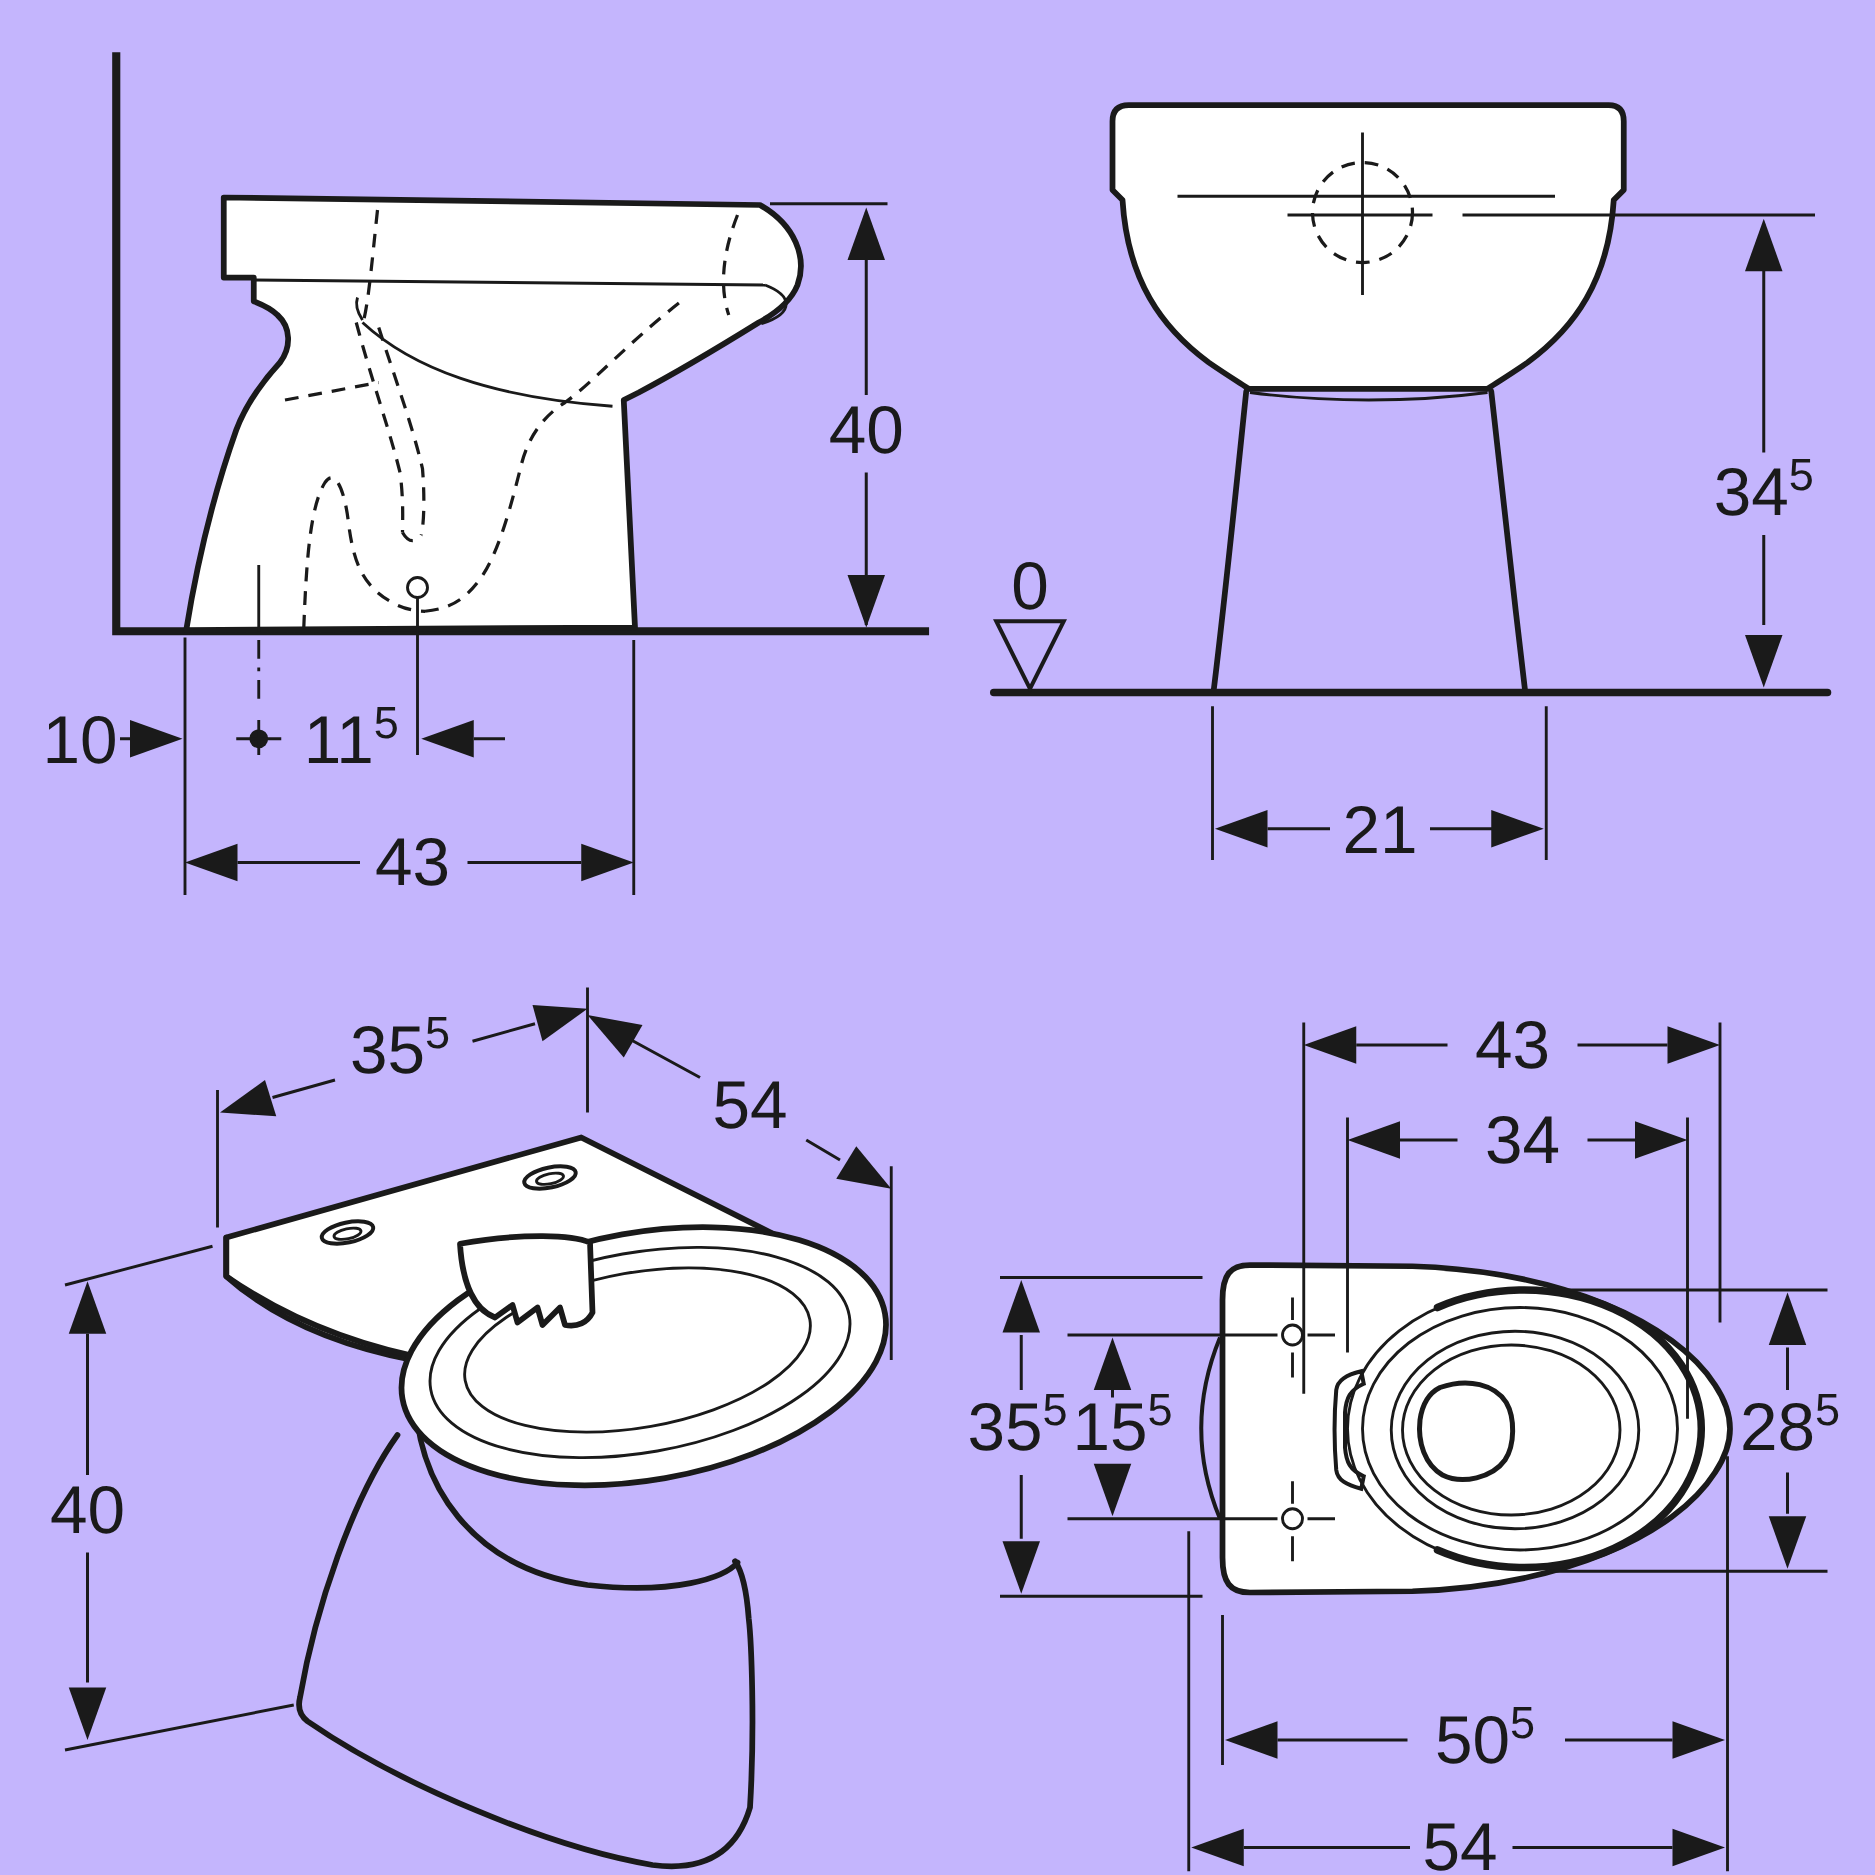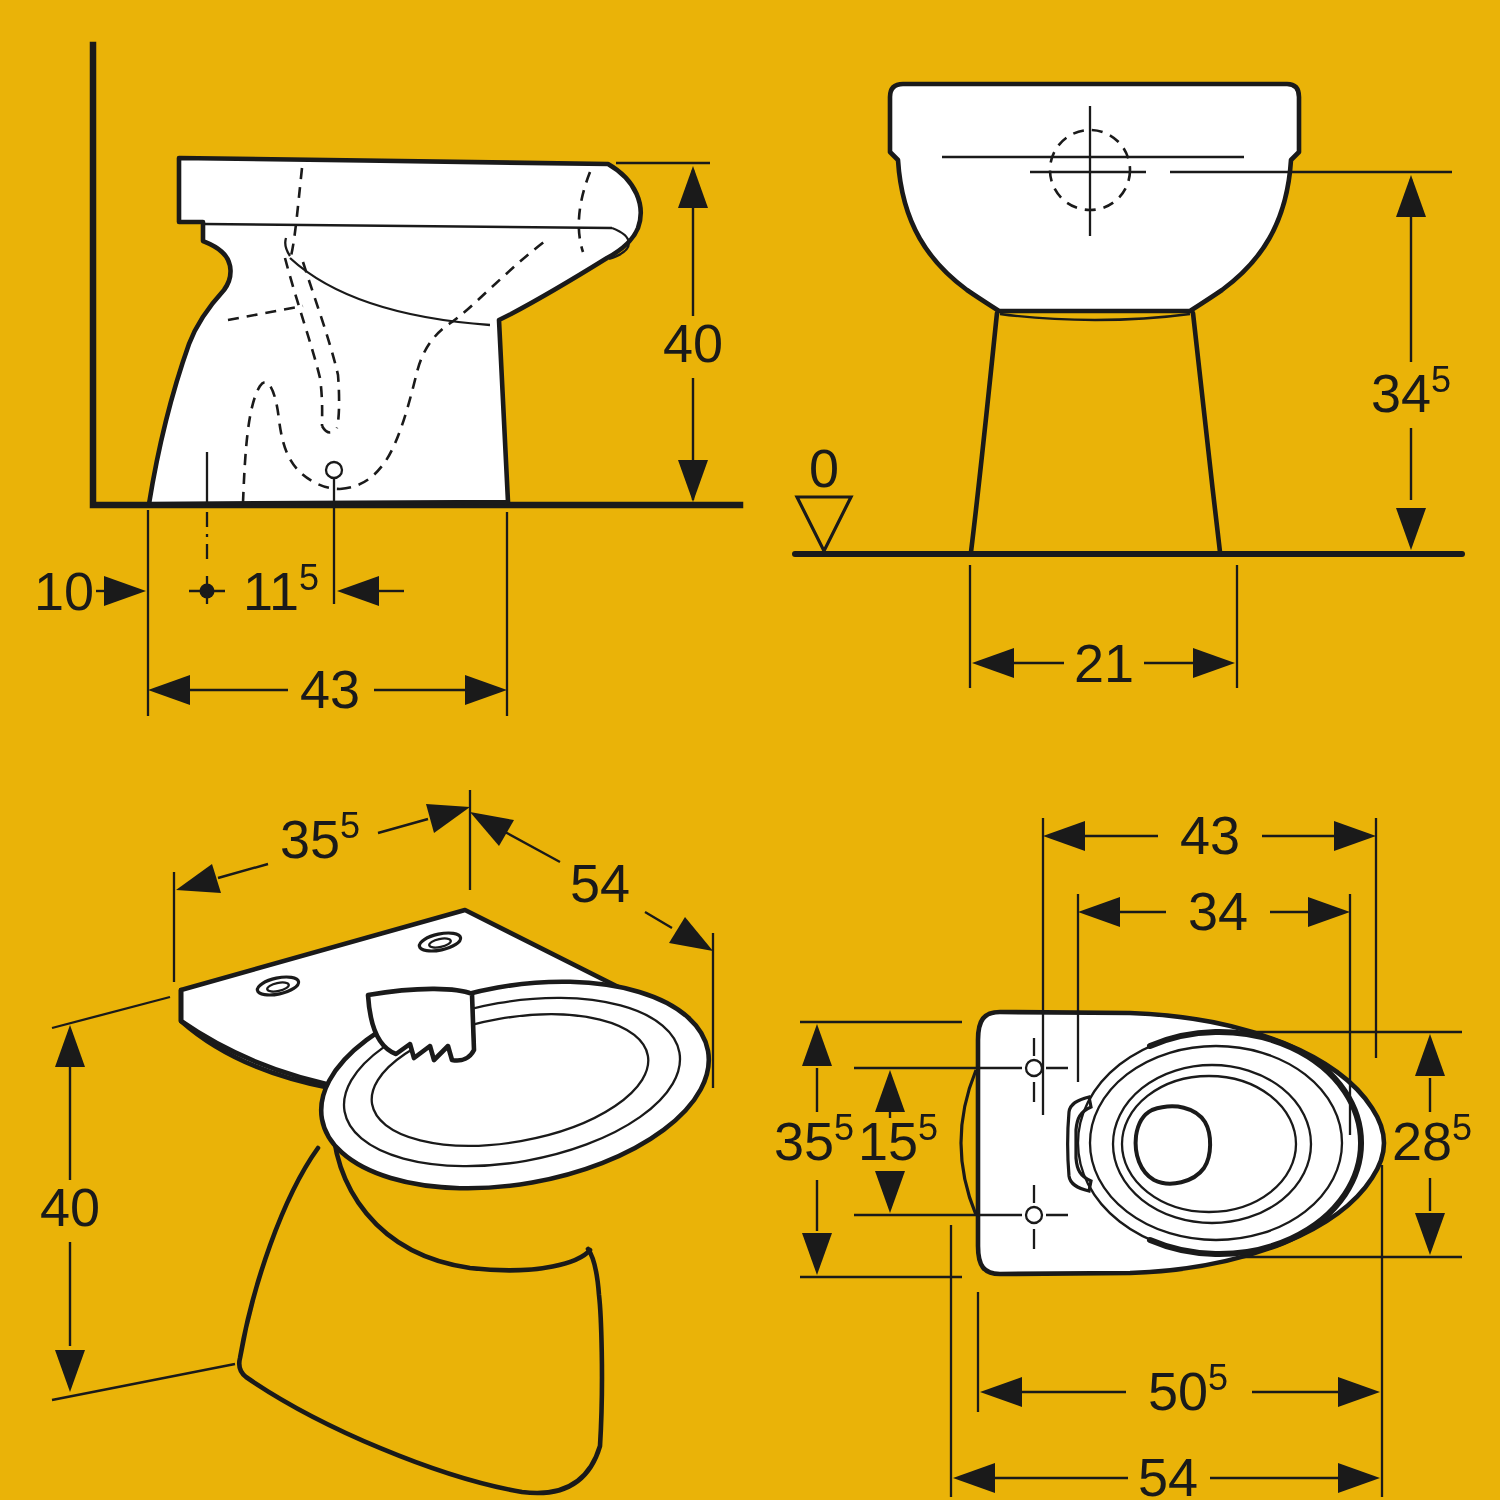--- a/index.html
+++ b/index.html
@@ -1,16 +1,16 @@
 <!DOCTYPE html>
 <html><head>
 <meta charset="utf-8">
 <style>
   html,body{margin:0;padding:0;background:#ffffff;}
-  .stage{width:1500px;height:1500px;background:#eab308;position:relative;overflow:hidden;}
+  .stage{width:1500px;height:1500px;background:#c4b5fd;position:relative;overflow:hidden;}
   svg{display:block;}
   
   .ol   {fill:none;stroke:#1a1a1a;stroke-width:4.6;stroke-linecap:round;stroke-linejoin:round;}
   .olw  {fill:#ffffff;stroke:#1a1a1a;stroke-width:4.6;stroke-linecap:round;stroke-linejoin:round;}
   .wall {fill:none;stroke:#1a1a1a;stroke-width:6.5;stroke-linecap:square;}
   .thin {fill:none;stroke:#1a1a1a;stroke-width:2.3;}
   .med  {fill:none;stroke:#1a1a1a;stroke-width:3.2;}
   .heavy{fill:none;stroke:#1a1a1a;stroke-width:6;stroke-linecap:round;}
   .dash {fill:none;stroke:#1a1a1a;stroke-width:2.6;stroke-dasharray:11 8;stroke-linecap:butt;}
   .dashdot{fill:none;stroke:#1a1a1a;stroke-width:2.3;stroke-dasharray:15 7 3 7;}

